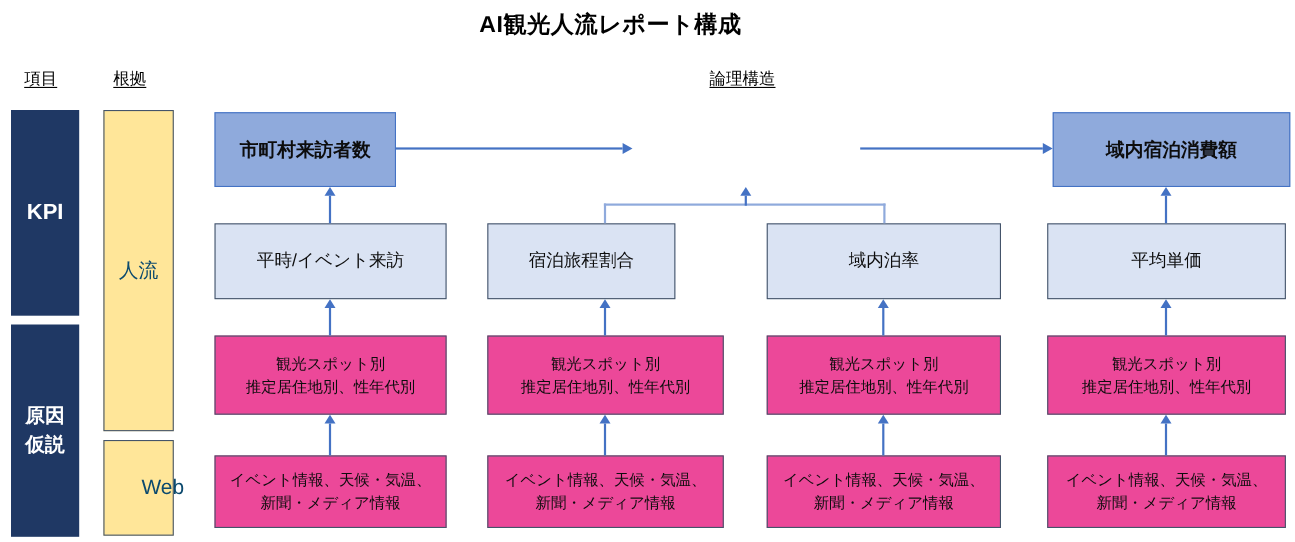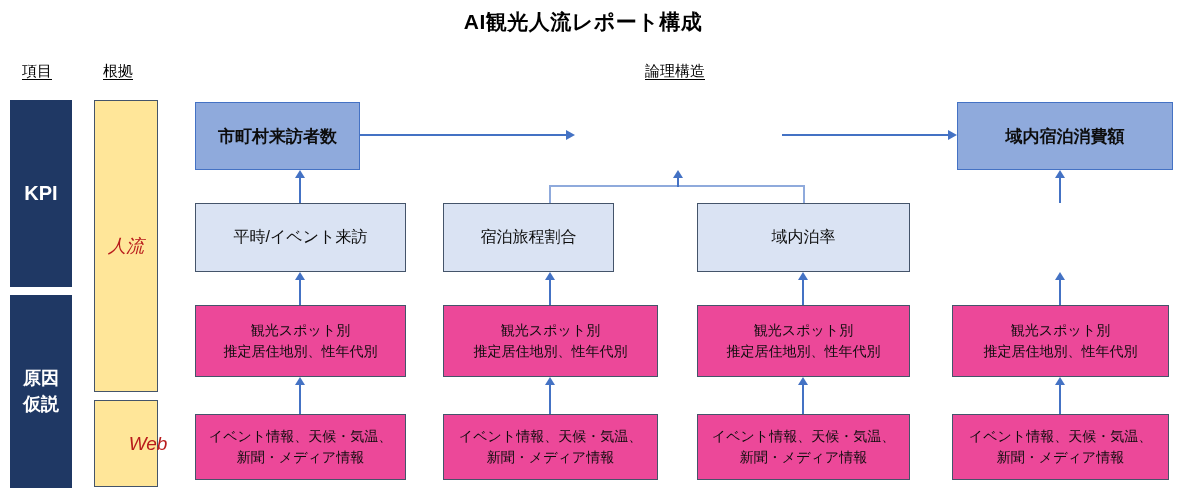--- a/index.html
+++ b/index.html
@@ -2,32 +2,32 @@
 <html><head>
 <meta charset="utf-8">
 <style>
   html,body { margin:0; padding:0; background:#ffffff; }
   .canvas {
     position:relative; width:1177px; height:493px; background:#ffffff;
     font-family:"Liberation Sans","DejaVu Sans",sans-serif; overflow:hidden;
   }
   .title {
     position:absolute; left:0; top:8px; width:1110px; text-align:center;
-    font-size:21px; font-weight:bold; color:#000000; letter-spacing:0.5px;padding-left:28px;
+    font-size:21px; font-weight:bold; color:#000000; letter-spacing:0.5px;
   }
   .hdr {
     position:absolute; top:62px; font-size:15px; color:#000000;
     text-align:center; text-decoration:underline; text-underline-offset:3px;
   }
   .box {
     position:absolute; display:flex; align-items:center; justify-content:center;
     text-align:center; box-sizing:border-box;
   }
   .navy  { background:#1f3864; color:#ffffff; font-weight:bold; }
-  .yellow{ background:#ffe699; border:1.5px solid #44546a; color:#b91c1c;font-style:italic; }
+  .yellow{ background:#ffe699; border:1.5px solid #44546a; color:#0c4a6e; }
   .kpi   { background:#8faadc; border:1.5px solid #4472c4; color:#0d0d0d; font-weight:bold; font-size:17px;text-align:center; }
   .driver{ background:#dae3f3; border:1.5px solid #44546a; color:#0d0d0d; font-size:16px; }
   .white { background:#ec4899; border:1.5px solid #44546a; color:#0d0d0d; font-size:14px; line-height:1.5; }
   .pre   { white-space:pre-line; }
   .varrow{ position:absolute; width:10px; display:flex; flex-direction:column; align-items:center; }
   .vhead { width:0; height:0; border-left:5px solid transparent; border-right:5px solid transparent; border-bottom:8px solid #4472c4; }
   .vshaft{ width:2px; background:#4472c4; flex:1; }
   .hshaft{ position:absolute; height:2px; background:#4472c4; }
   .rhead { position:absolute; width:0; height:0; border-top:5px solid transparent; border-bottom:5px solid transparent; border-left:9px solid #4472c4; }
   .bracket{ position:absolute; background:#8faadc; }
@@ -48,20 +48,21 @@
 仮説</div>
   <div class="box yellow" style="left:94px; top:100px; width:64px; height:292px; font-size:18px;">人流</div>
   <div class="box yellow" style="left:94px; top:400px; width:64px; height:87px; font-size:19px;padding-left:44px;">Web</div>
 
   <div class="box kpi" style="left:195px; top:102px; width:165px; height:68px;">市町村来訪者数</div>
   <div class="box kpi" style="left:957px; top:102px; width:216px; height:68px;">域内宿泊消費額</div>
 
   <div class="box driver" style="left:195px; top:203px; width:211px; height:69px;">平時/イベント来訪</div>
   <div class="box driver" style="left:443px; top:203px; width:171px; height:69px;">宿泊旅程割合</div>
   <div class="box driver" style="left:697px; top:203px; width:213px; height:69px;">域内泊率</div>
+  <div class="box driver" style="left:952px; top:203px; width:217px; height:69px;">平均単価</div>
 
   <div class="box white pre" style="left:195px; top:305px; width:211px; height:72px;">観光スポット別
 推定居住地別、性年代別</div>
   <div class="box white pre" style="left:443px; top:305px; width:215px; height:72px;">観光スポット別
 推定居住地別、性年代別</div>
   <div class="box white pre" style="left:697px; top:305px; width:213px; height:72px;">観光スポット別
 推定居住地別、性年代別</div>
   <div class="box white pre" style="left:952px; top:305px; width:217px; height:72px;">観光スポット別
 推定居住地別、性年代別</div>
 

